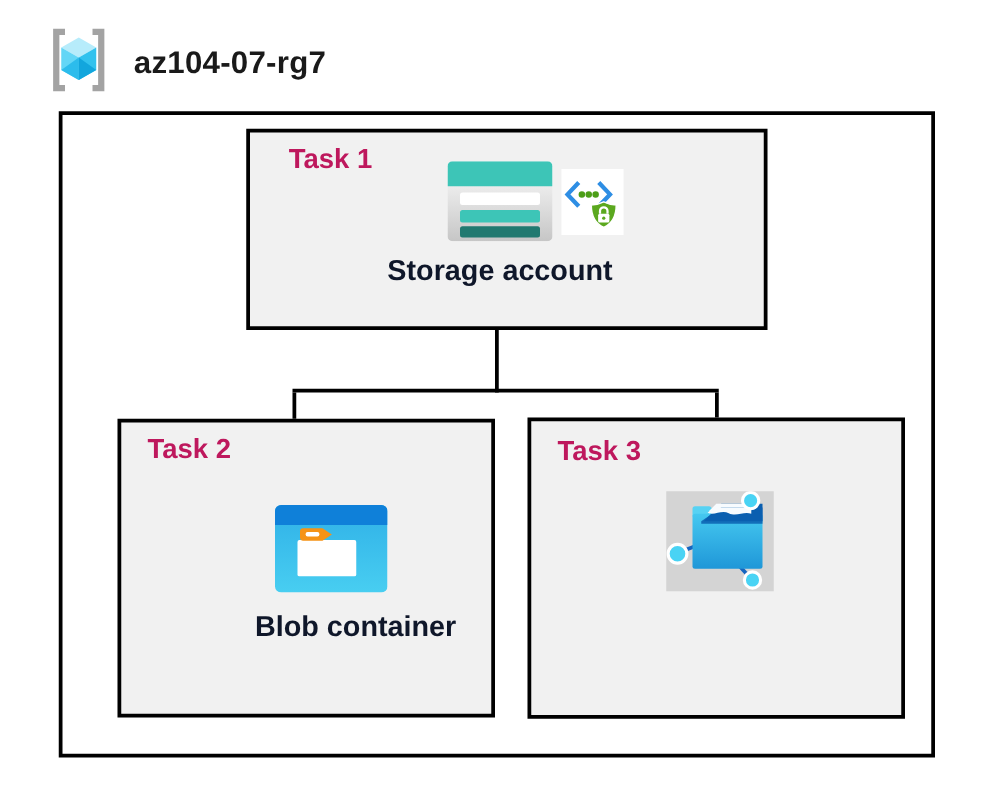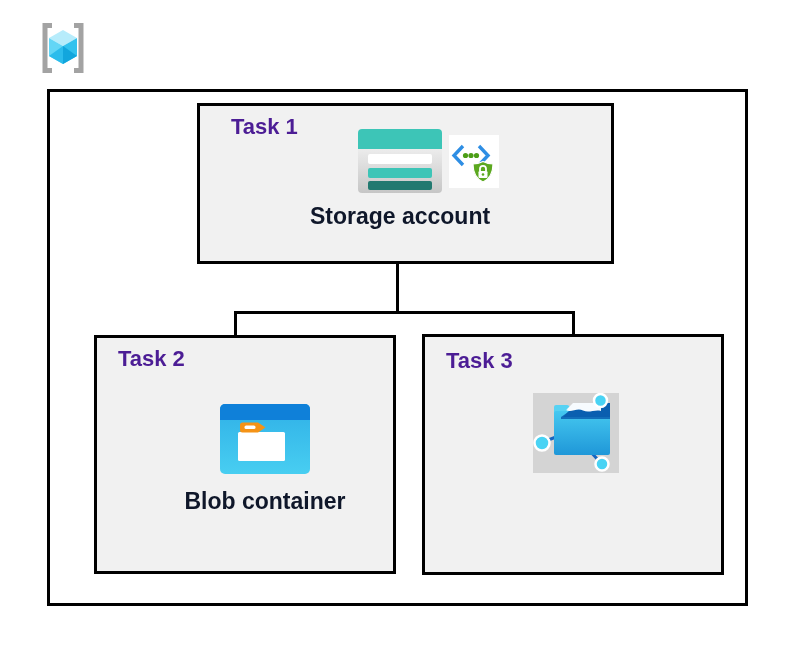--- a/index.html
+++ b/index.html
@@ -11,28 +11,28 @@
   .rg-title{position:absolute;left:107px;top:36px;font-size:25px;font-weight:700;color:#1a1a1a;letter-spacing:.2px;}
 
   
   .outer-box{position:absolute;left:47px;top:89px;width:701px;height:517px;border:3px solid #000;box-sizing:border-box;background:#fff;}
 
   
   .task-box{position:absolute;border:3px solid #000;box-sizing:border-box;background:#f1f1f1;}
   .task1{left:197px;top:103px;width:417px;height:161px;}
   .task2{left:70px;top:335px;width:302px;height:239px;margin-left:24px;}
   .task3{left:422px;top:334px;width:302px;height:241px;}
-  .task-label{position:absolute;font-size:22px;font-weight:700;color:#4c1d95;}
+  .task-label{position:absolute;font-size:22px;font-weight:700;color:#be185d;}
   .task1 .task-label{left:31px;top:8px;}
   .task2 .task-label{left:21px;top:8px;}
   .task3 .task-label{left:21px;top:11px;}
 
   .item-label{position:absolute;font-size:23px;font-weight:700;color:#0f172a;white-space:nowrap;}
   .task1 .item-label{left:100px;top:97px;width:200px;text-align:center;}
-  .task2 .item-label{left:68px;top:150px;width:200px;text-align:center;}
+  .task2 .item-label{left:68px;top:150px;width:200px;text-align:right;}
 
   
   .storage-icon{position:absolute;left:158px;top:23px;width:84px;height:64px;}
   .sas-icon{position:absolute;left:249px;top:29px;width:50px;height:53px;}
   .blob-icon{position:absolute;left:123px;top:66px;width:90px;height:70px;}
 
   
   .fs-icon-hl{position:absolute;left:108px;top:56px;width:86px;height:80px;background:#d4d4d4;}
   .fs-icon-hl svg{position:absolute;left:0;top:0;width:86px;height:80px;}
   .fs-label-hl{position:absolute;left:87px;top:134px;width:178px;height:44px;background:#d4d4d4;}
@@ -52,20 +52,21 @@
 
   <svg class="rg-icon" viewBox="0 0 54 54" aria-hidden="true">
     <path d="M16 4.5 H9 V49.5 H16" fill="none" stroke="#a3a3a3" stroke-width="5"></path>
     <path d="M38 4.5 H45 V49.5 H38" fill="none" stroke="#a3a3a3" stroke-width="5"></path>
     <polygon points="27,9 41,17 27,25 13,17" fill="#b7ecfb"></polygon>
     <polygon points="13,17 27,25 27,43 13,35" fill="#63d6f6"></polygon>
     <polygon points="41,17 27,25 27,43 41,35" fill="#32c2ee"></polygon>
     <polygon points="27,25 13,35 27,43" fill="#2cbcec"></polygon>
     <polygon points="27,25 41,35 27,43" fill="#12a6dd"></polygon>
   </svg>
+  <div class="rg-title">az104-07-rg7</div>
 
   <div class="outer-box"></div>
 
   <div class="conn conn-v1"></div>
   <div class="conn conn-h"></div>
   <div class="conn conn-v2"></div>
   <div class="conn conn-v3"></div>
 
   <div class="task-box task1">
     <div class="task-label">Task 1</div>

